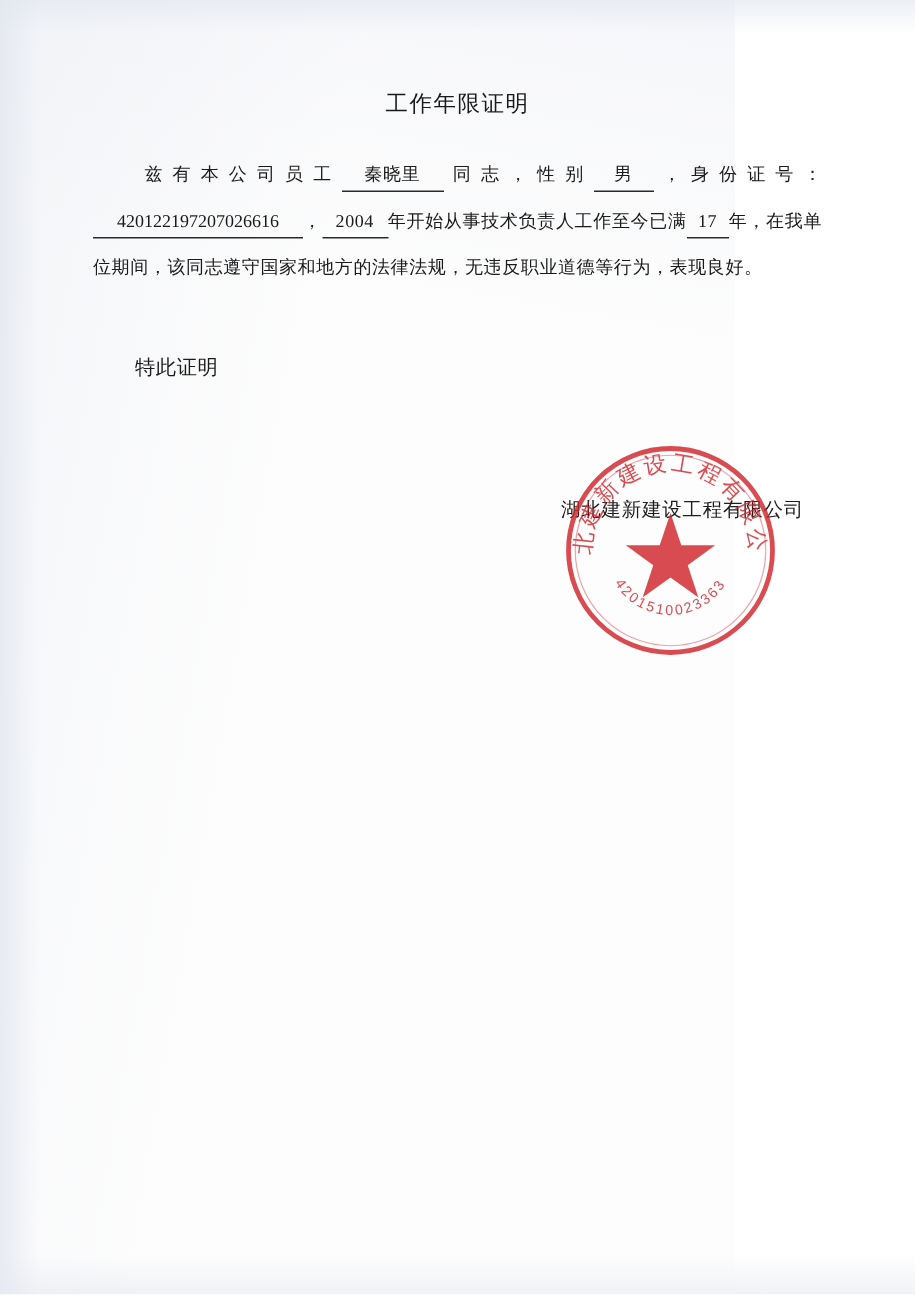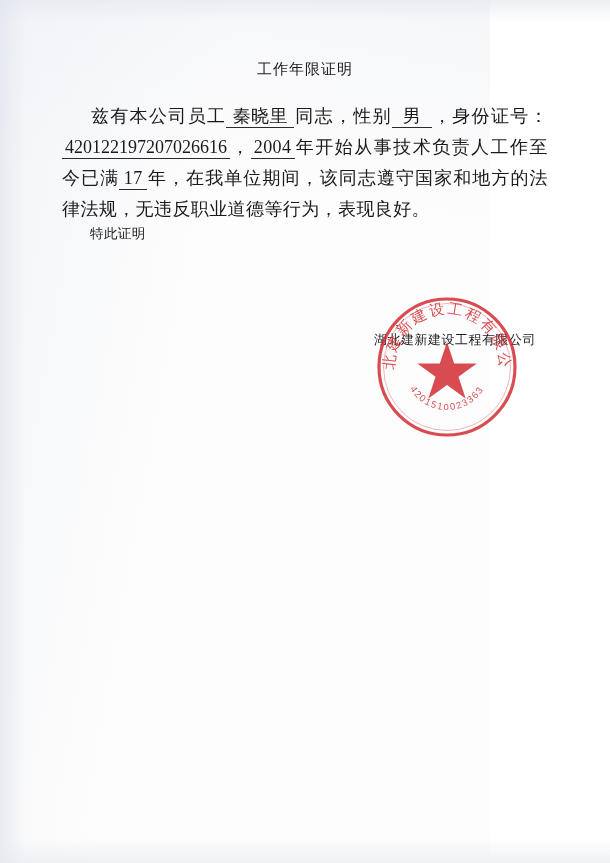--- a/index.html
+++ b/index.html
@@ -33,21 +33,21 @@
   }
   .doc-title {
     text-align: center;
     font-size: 15px;
     letter-spacing: 1px;
     font-weight: 400;
     margin: 0 0 22px 0;
     font-family: "Liberation Sans", "DejaVu Sans", sans-serif;
   }
   .para {
-    font-size: 18px;
+    font-size: 12px;
     line-height: 31px;
     text-align: justify;
     text-justify: inter-ideograph;
     letter-spacing: 0.4px;
   }
   .para .indent {
     display: inline-block;
     width: 28px;
   }
   .fill {
@@ -57,20 +57,21 @@
     padding: 0 3px 1px 3px;
     line-height: 20px;
   }
   .fill.name { min-width: 62px; }
   .fill.gender { min-width: 34px; }
   .fill.idno { min-width: 134px; letter-spacing: 0; }
   .fill.year { min-width: 38px; }
   .fill.years { min-width: 22px; }
 
   .hereby {
+    margin-top: 42px;
     font-size: 13.5px;
     letter-spacing: 0.4px;
   }
   .hereby .indent { display: inline-block; width: 28px; }
 
   .signature-block {
     position: absolute;
     left: 62px;
     top: 325px;
     width: 486px;

